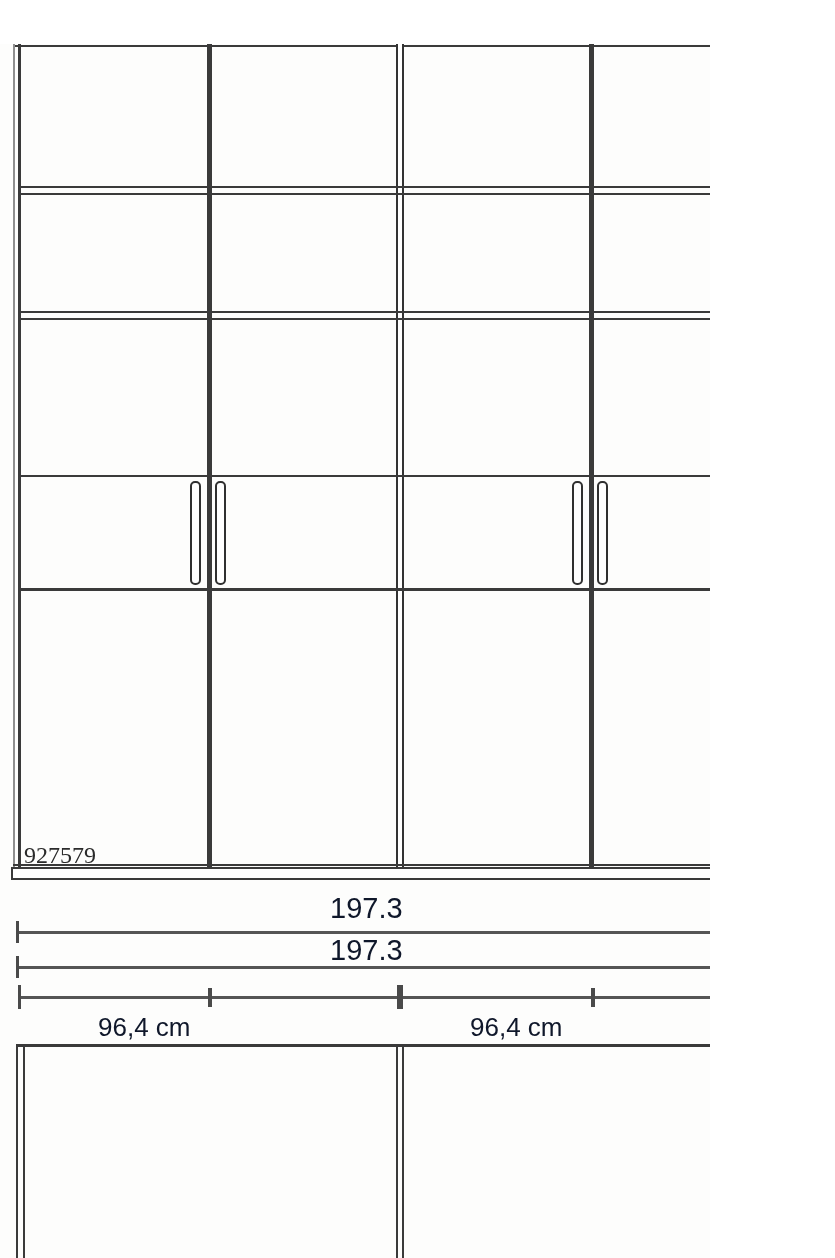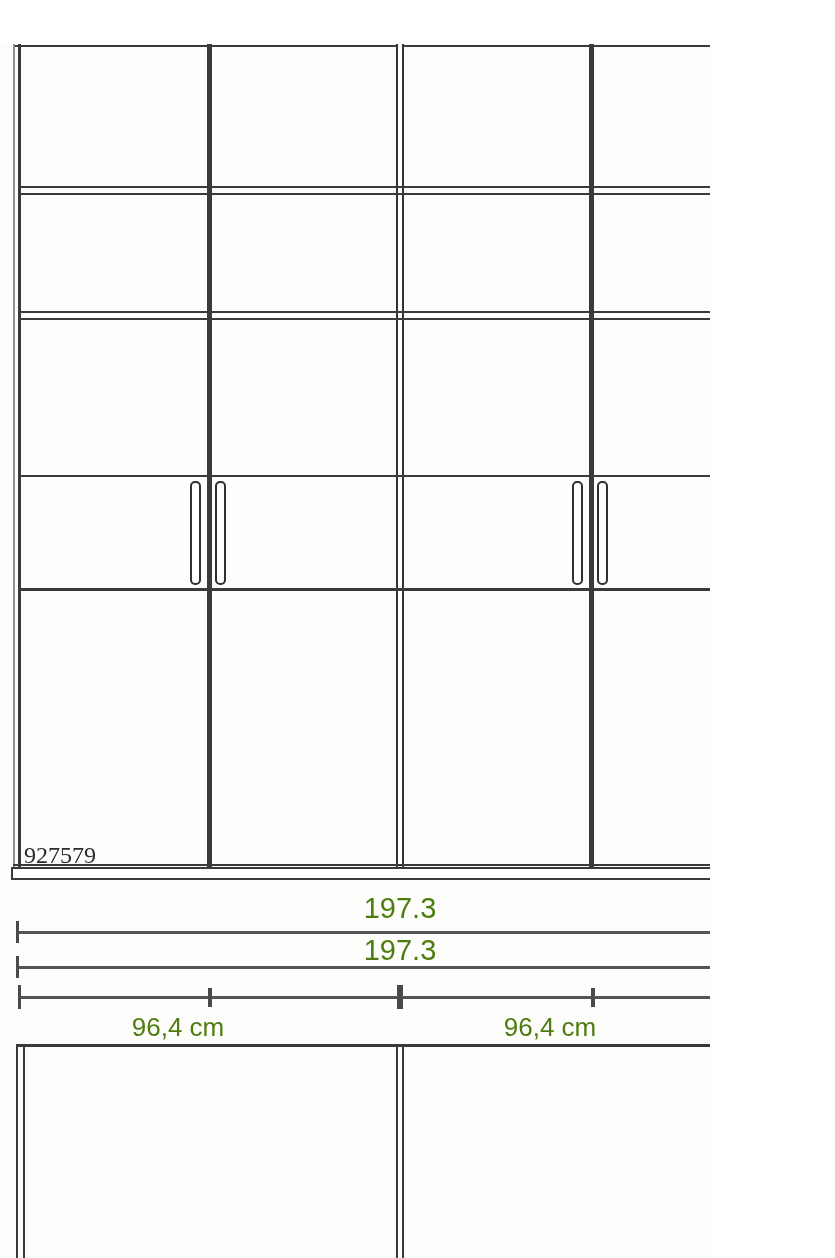--- a/index.html
+++ b/index.html
@@ -23,22 +23,21 @@
     background:#ffffff;
   }
   .dbl{ 
     position:absolute;
     background:#ffffff;
     border-left:2px solid #333333;
     border-right:2px solid #333333;
   }
   .dim-label{
     position:absolute;
-    text-align:center;
-    color:#4d7c0f;
+    color:#0f172a;
     font-size:29px;
     letter-spacing:0px;
     line-height:1;
   }
   .dim-label.small{font-size:26px;}
   .article{
     position:absolute;
     font-family:"Liberation Serif", serif;
     font-size:24px;
     color:#2b2b2b;

